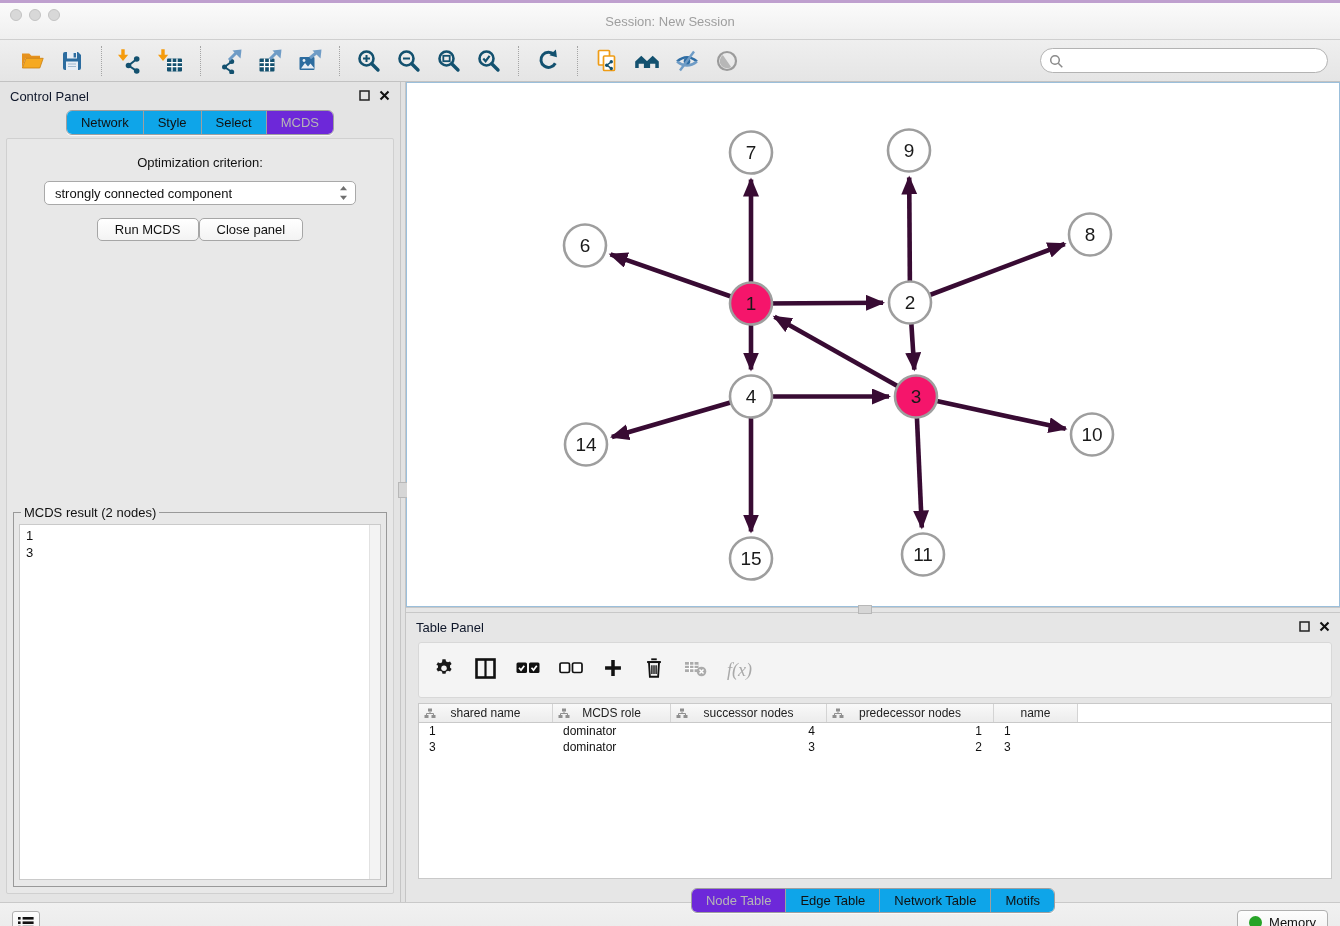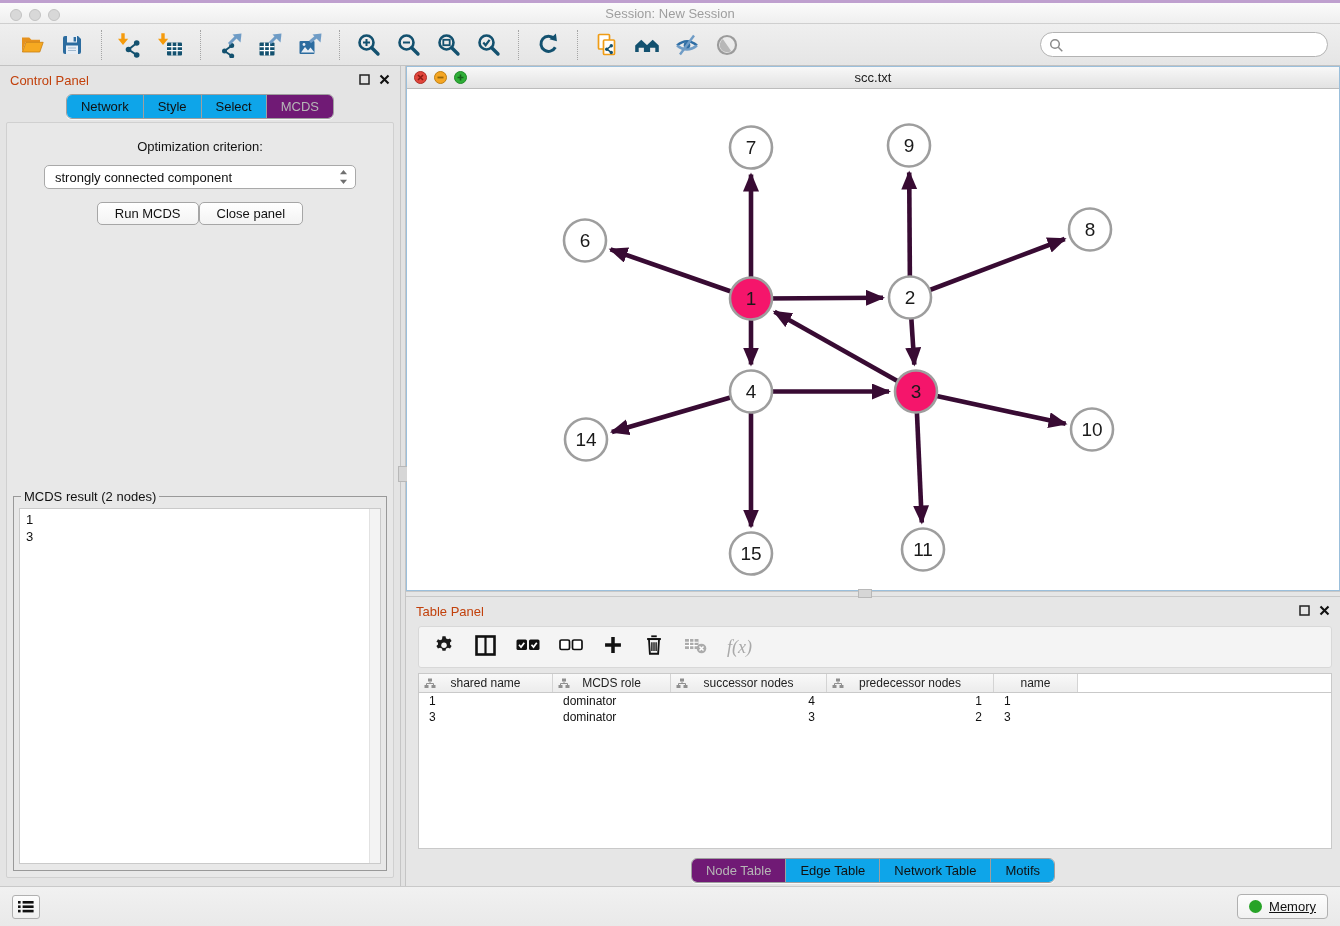--- a/index.html
+++ b/index.html
@@ -3,48 +3,48 @@
 <meta charset="utf-8">
 <style>
   * { box-sizing: border-box; margin: 0; padding: 0; }
   html,body { width:1340px; height:926px; }
   body {
     font-family: "Liberation Sans", sans-serif;
     background:#e9e9e9; overflow:hidden; position:relative;
     -webkit-font-smoothing: antialiased;
   }
   
-  .titlebar{height:24px;background:linear-gradient(#fbfbfb,#efefef);
+  .titlebar{height:40px;background:linear-gradient(#fbfbfb,#efefef);
     border-top:3px solid #bfa0cf;border-bottom:1px solid #cfcfcf;
     position:relative;display:flex;align-items:center;justify-content:center;}
   .traffic{position:absolute;left:10px;top:6px;display:flex;gap:7px;}
   .traffic .dot{width:12px;height:12px;border-radius:50%;background:#d8d8d8;border:1px solid #c3c3c3;}
   .title-text{color:#9e9e9e;font-size:13px;}
   
   .toolbar{height:42px;background:linear-gradient(#efefef,#e5e5e5);
     border-bottom:1px solid #c2c2c2;display:flex;align-items:center;padding:0 12px;}
   .tool-btn{width:40px;height:36px;display:flex;align-items:center;justify-content:center;flex:0 0 auto;}
   .tool-sep{width:1px;height:30px;border-left:1px dotted #a5a5a5;margin:0 9px;flex:0 0 auto;}
   .search-wrap{margin-left:auto;position:relative;}
   .search-input{width:288px;height:25px;border:1px solid #b3b3b3;border-radius:13px;background:#fff;
     padding:0 8px 0 30px;font-size:13px;outline:none;color:#333;}
   .search-mag{position:absolute;left:9px;top:6px;}
   
   .main{display:flex;height:820px;}
   
   .control-panel{width:400px;background:#e4e4e4;display:flex;flex-direction:column;}
-  .panel-header{height:28px;display:flex;align-items:center;padding:0 10px;font-size:13px;color:#c2410c;flex:0 0 auto;}
+  .panel-header{height:28px;display:flex;align-items:center;padding:0 10px;font-size:13px;color:#0f172a;flex:0 0 auto;}
   .win-btns{margin-left:auto;display:flex;gap:9px;align-items:center;}
   .cp-tabs{display:flex;justify-content:center;flex:0 0 auto;margin-bottom:3px;}
   .seg-group{display:flex;border:1px solid #9f9f9f;border-radius:6px;overflow:hidden;
     background:#fff;box-shadow:0 1px 0 rgba(255,255,255,.7);}
   .seg{padding:3px 14px;font-size:13px;border-right:1px solid #9f9f9f;background:#0ea5e9;color:#111;
     line-height:17px;white-space:nowrap;cursor:default;}
   .seg:last-child{border-right:none;}
-  .seg.active{background:#701a75;color:#b6b6b6;}
+  .seg.active{background:#6d28d9;color:#b6b6b6;}
   .cp-body{flex:1;margin:0 6px 8px;background:#e8e8e8;border:1px solid #d0d0d0;border-radius:2px;
     display:flex;flex-direction:column;align-items:center;padding:16px 6px 6px;}
   .opt-label{font-size:13px;color:#111;margin-bottom:11px;}
   .dropdown{width:312px;height:24px;background:#fff;border:1px solid #a9a9a9;border-radius:5px;
     display:flex;align-items:center;padding:0 7px 0 10px;font-size:13px;color:#111;}
   .dd-chevrons{margin-left:auto;display:flex;}
   .btn-row{display:flex;margin-top:13px;}
   .btn{height:23px;padding:0 17px;background:linear-gradient(#ffffff,#f3f3f3);
     border:1px solid #a6a6a6;border-radius:5px;font-size:13px;color:#111;
     display:flex;align-items:center;white-space:nowrap;}
@@ -66,21 +66,21 @@
     position:relative;display:flex;align-items:center;justify-content:center;font-size:13px;color:#1a1a1a;flex:0 0 auto;}
   .net-lights{position:absolute;left:7px;top:4px;display:flex;gap:7px;}
   .light{width:13px;height:13px;border-radius:50%;display:flex;align-items:center;justify-content:center;}
   .light.red{background:#e1463c;border:1px solid #ad2f27;}
   .light.yellow{background:#f5a623;border:1px solid #bf8013;}
   .light.green{background:#2fae37;border:1px solid #1f8a28;}
   .net-canvas{flex:1;position:relative;background:#fff;overflow:hidden;}
   .net-canvas svg{display:block;width:100%;height:100%;}
   
   .table-panel{flex:1;background:#e6e6e6;display:flex;flex-direction:column;min-height:0;}
-  .tp-toolbar{margin:1px 8px 0 12px;height:42px;background:#f4f4f4;border:1px solid #d8d8d8;border-radius:3px;
+  .tp-toolbar{margin:1px 8px 0 12px;height:56px;background:#f4f4f4;border:1px solid #d8d8d8;border-radius:3px;
     display:flex;align-items:center;gap:19px;padding:0 14px;flex:0 0 auto;}
   .fx-label{font-family:"Liberation Serif",serif;font-style:italic;font-size:18px;color:#a9a9a9;}
   .tp-table{margin:5px 8px 0 12px;background:#fff;border:1px solid #c9c9c9;height:176px;overflow:hidden;flex:0 0 auto;}
   .tbl-header{display:flex;height:19px;border-bottom:1px solid #c9c9c9;}
   .tbl-hcell{background:linear-gradient(#f9f9f9,#ececec);border-right:1px solid #d4d4d4;
     display:flex;align-items:center;justify-content:center;font-size:12px;color:#222;position:relative;flex:0 0 auto;}
   .tbl-hcell .hicon{position:absolute;left:5px;top:4px;}
   .tbl-row{display:flex;height:16px;font-size:12px;color:#111;align-items:center;}
   .tbl-cell{flex:0 0 auto;overflow:hidden;white-space:nowrap;}
   .tp-tabs{margin-top:auto;display:flex;justify-content:center;padding:9px 0 13px;}
@@ -312,40 +312,20 @@
     </div>
   </div>
 
   <div class="v-split">
     <div class="handle"></div>
   </div>
 
   <div class="right-col">
 
     <div class="net-window">
-      <div class="net-titlebar">
-        <div class="net-lights">
-          <span class="light red">
-            <svg width="9" height="9" viewBox="0 0 9 9">
-                <path d="M2 2 l5 5 M7 2 l-5 5" stroke="#8d1a13" stroke-width="1.6"></path>
-              </svg>
-          </span>
-          <span class="light yellow">
-            <svg width="9" height="9" viewBox="0 0 9 9">
-                <path d="M1.5 4.5 h6" stroke="#96670a" stroke-width="1.8"></path>
-              </svg>
-          </span>
-          <span class="light green">
-            <svg width="9" height="9" viewBox="0 0 9 9">
-                <path d="M1.5 4.5 h6 M4.5 1.5 v6" stroke="#16621c" stroke-width="1.6"></path>
-              </svg>
-          </span>
-        </div>
-        <span>scc.txt</span>
-      </div>
       <div class="net-canvas">
         <svg id="graph-svg" viewBox="0 0 932 500" preserveAspectRatio="xMidYMid meet">
           <defs>
             <marker id="arrowhead" markerUnits="userSpaceOnUse" markerWidth="22" markerHeight="18" refX="17" refY="8" orient="auto">
               <path d="M0,0 L19,8 L0,16 Z" fill="#380b33"></path>
             </marker>
           </defs>
         <line x1="344" y1="209" x2="344.0" y2="85.0" stroke="#380b33" stroke-width="4.6" marker-end="url(#arrowhead)"></line>
             <line x1="344" y1="209" x2="203.5" y2="159.9" stroke="#380b33" stroke-width="4.6" marker-end="url(#arrowhead)"></line>
             <line x1="344" y1="209" x2="476.0" y2="208.2" stroke="#380b33" stroke-width="4.6" marker-end="url(#arrowhead)"></line>

